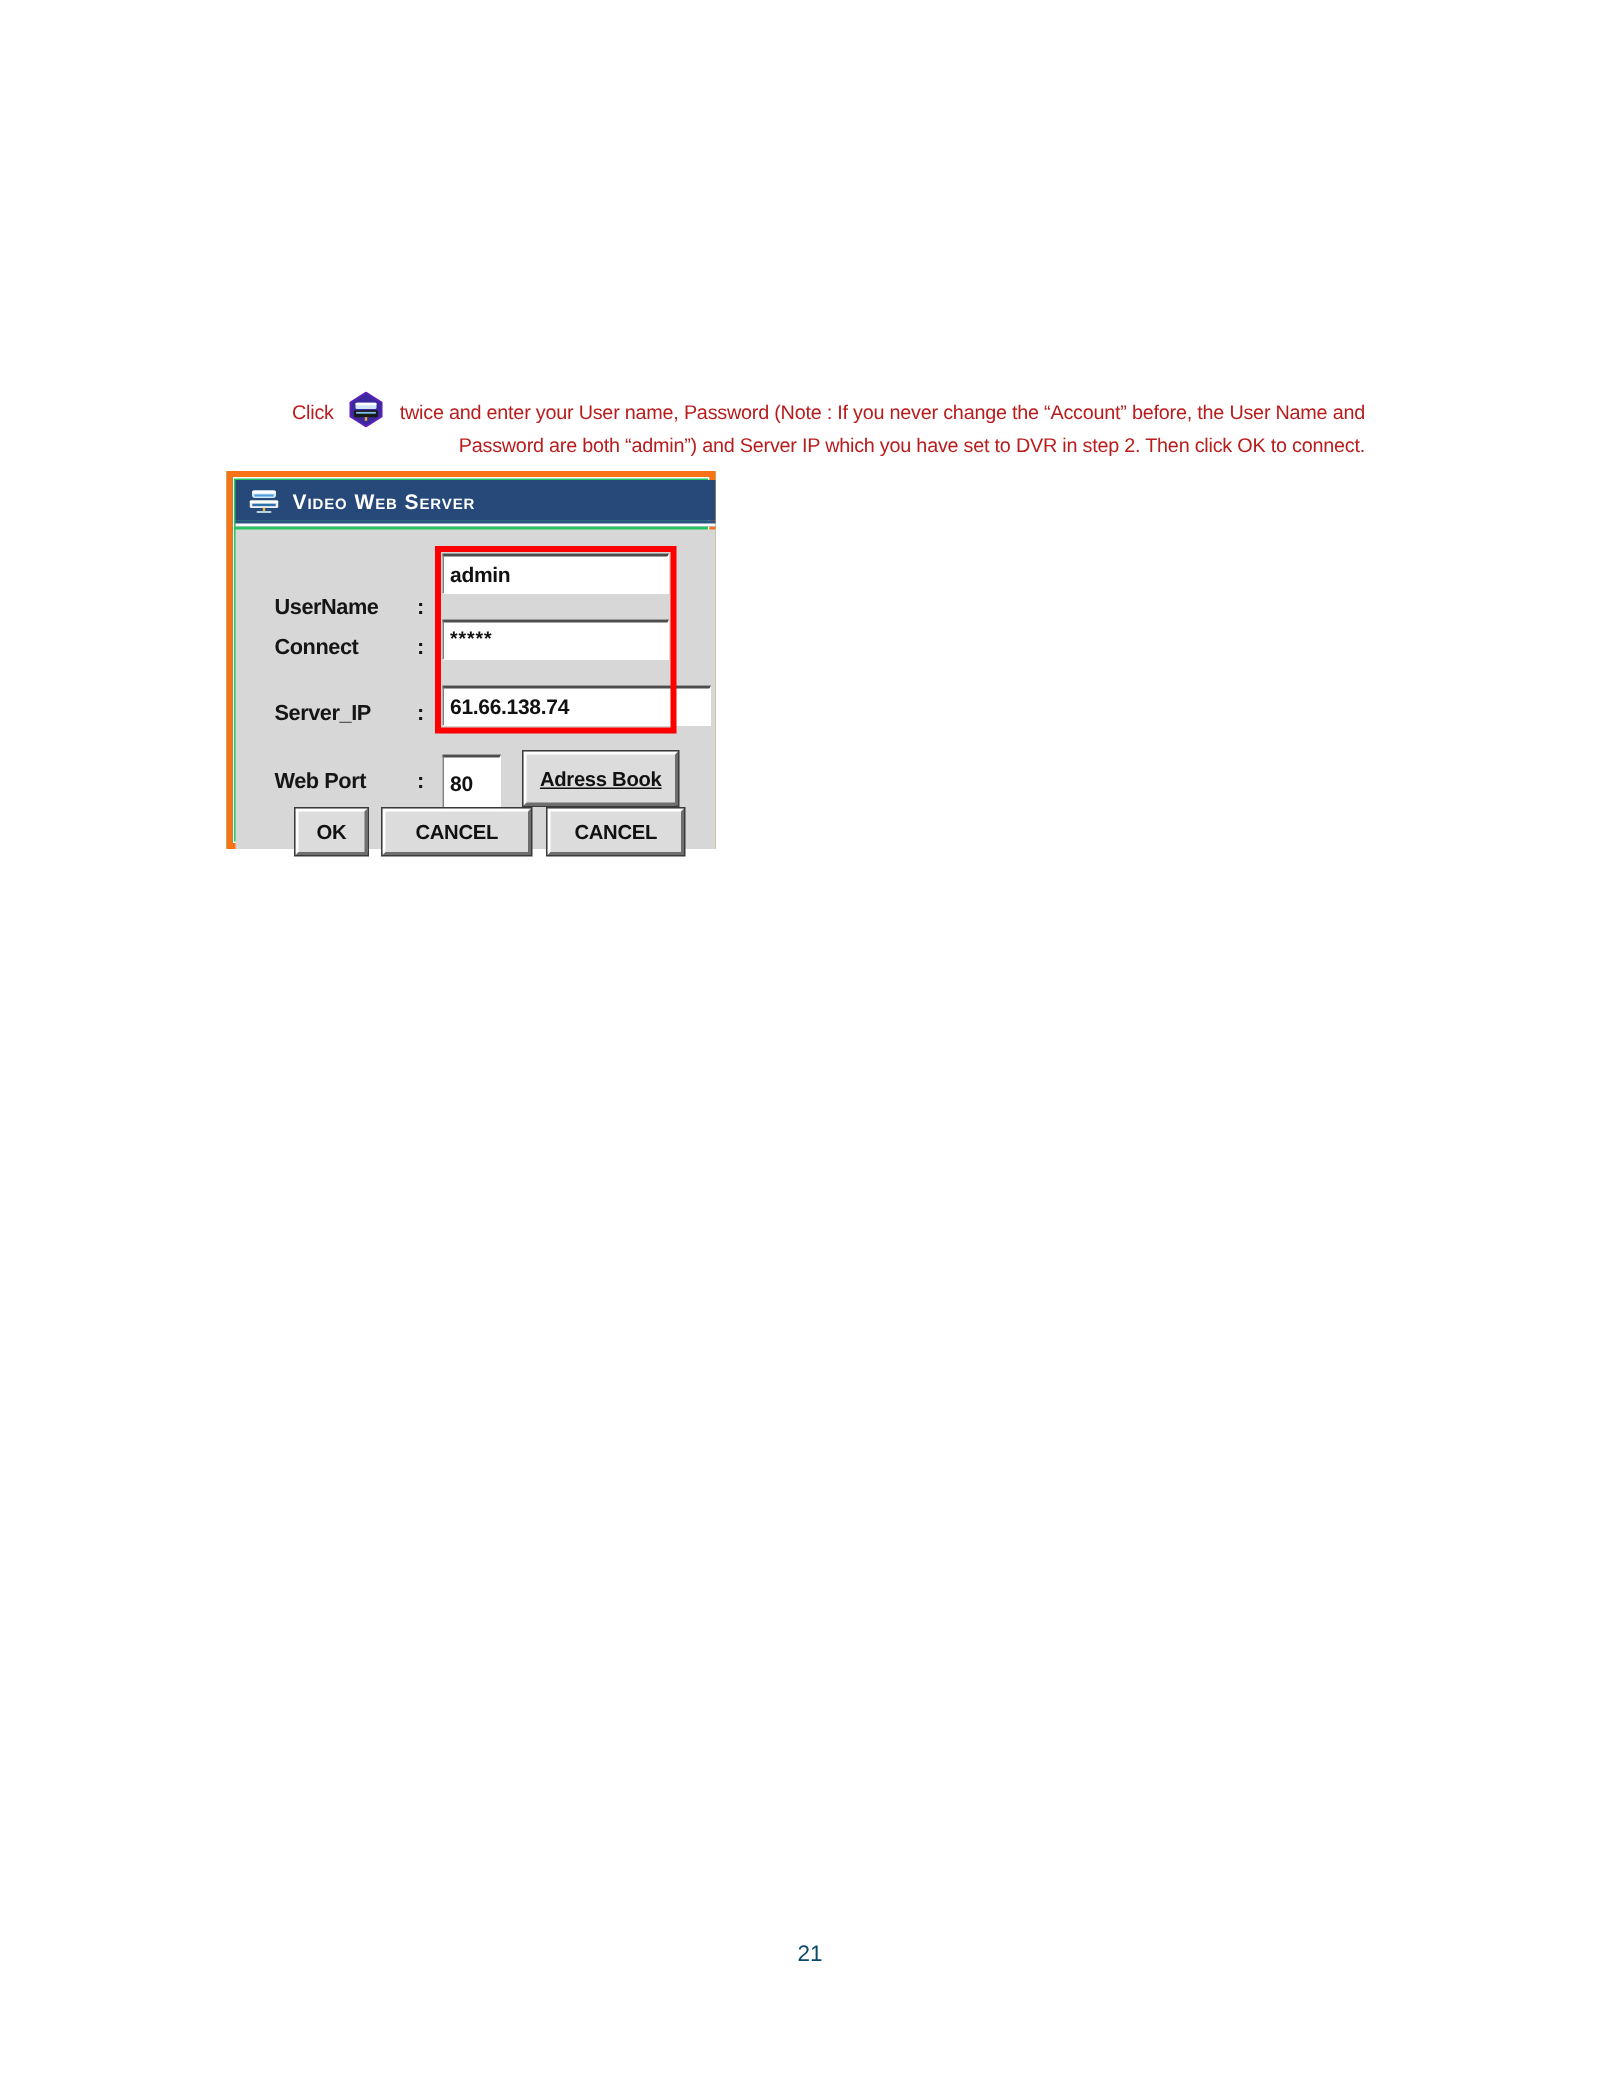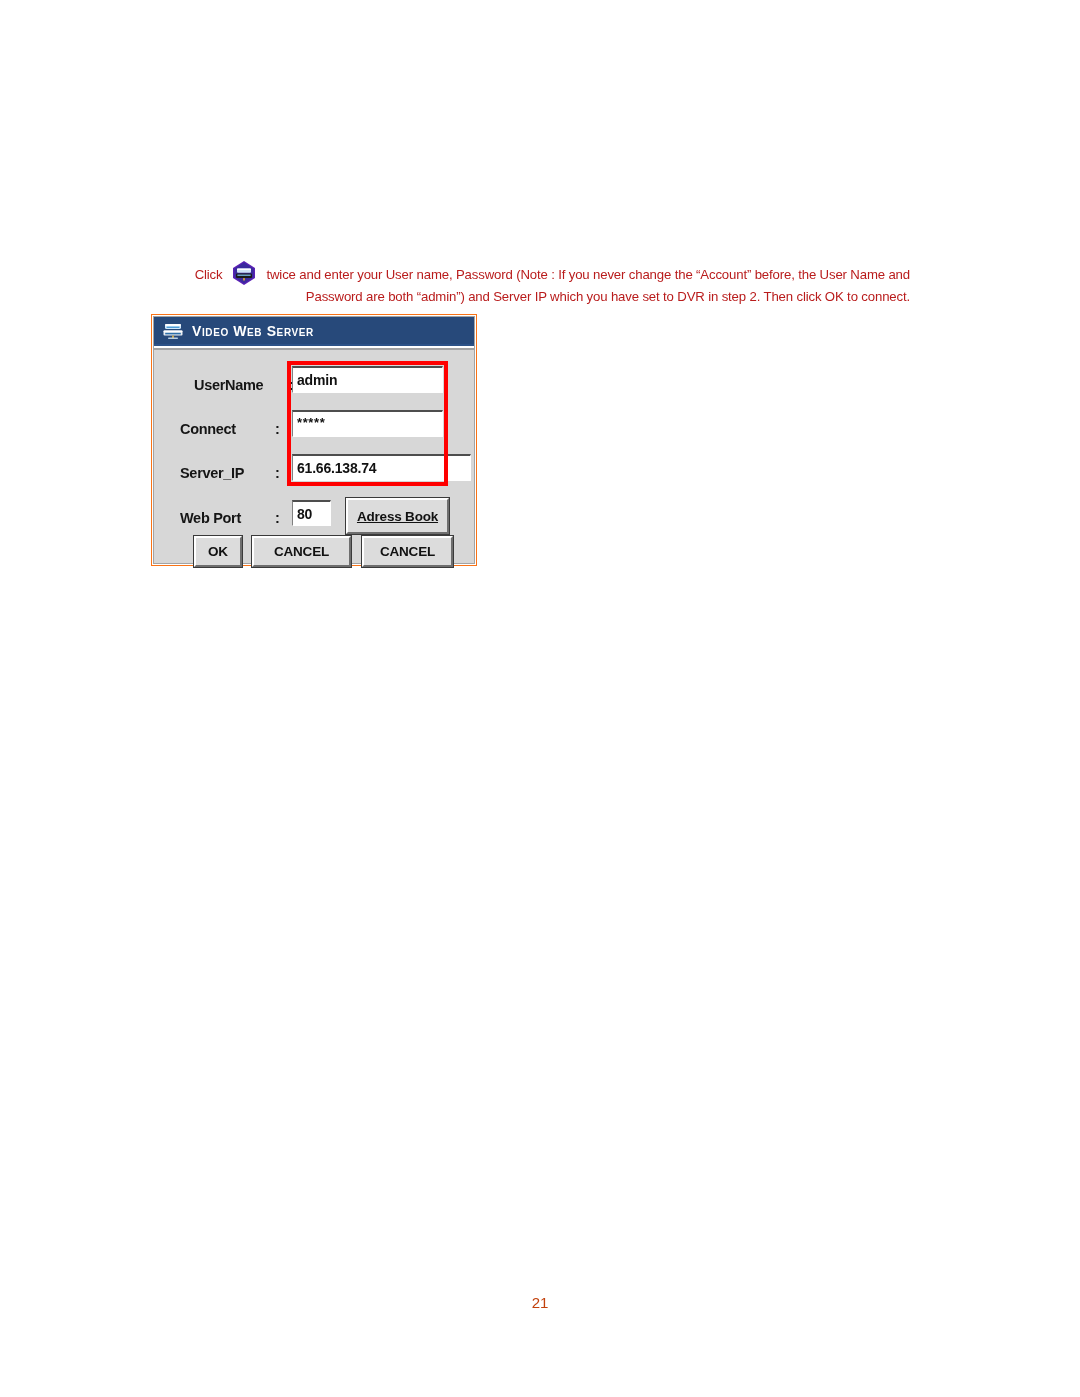--- a/index.html
+++ b/index.html
@@ -75,22 +75,22 @@
     width: 28px; height: 24px;
   }
 
   
   .dialog {
     position: absolute;
     left: 151px;
     top: 314px;
     width: 326px;
     height: 252px;
-    background: #a3a3a3;
-    border: 1px solid #f97316;
+    background: #22c55e;
+    border: 4px solid #f97316;
     box-shadow: 0 0 0 1px #ffffff inset;
     box-sizing: border-box;
   }
 
   .titlebar {
     position: absolute;
     left: 2px;
     top: 2px;
     width: 320px;
     height: 27px;
@@ -153,21 +153,21 @@
   }
   .fcolon {
     font-family: "Liberation Sans", sans-serif;
     font-size: 14.5px;
     font-weight: bold;
     color: #151515;
     position: absolute;
     left: 95px;
   }
 
-  .row-username { left: 26px; top: 22px; margin-left: 14px; }
+  .row-username { left: 26px; top: 39px; }
   .row-password { left: 26px; top: 66px; }
   .row-serverip { left: 26px; top: 110px; }
   .row-webport  { left: 26px; top: 155px; }
 
   
   .tinput {
     position: absolute;
     background: #ffffff;
     border-top: 2px solid #4d4d4d;
     border-left: 1px solid #808080;
@@ -180,21 +180,21 @@
     font-family: "Liberation Sans", sans-serif;
     font-size: 14px;
     font-weight: bold;
     color: #111111;
     letter-spacing: -0.2px;
     overflow: hidden;
   }
   .in-username { left: 138px; top: 16px;  width: 151px; height: 27px; }
   .in-password { left: 138px; top: 60px;  width: 151px; height: 27px; }
   .in-serverip { left: 138px; top: 104px; width: 179px; height: 27px; }
-  .in-webport  { left: 138px; top: 150px; width: 39px;  height: 26px; }
+  .in-webport  { left: 138px; top: 150px; width: 39px;  height: 36px; }
 
   .pw-mask {
     font-family: "Liberation Sans", sans-serif;
     font-size: 13px;
     letter-spacing: 0.6px;
     font-weight: bold;
     position: relative;
     top: -2px;
   }
 
@@ -238,21 +238,21 @@
 
   
   .pagenum {
     position: absolute;
     left: 0;
     top: 1294px;
     width: 1080px;
     text-align: center;
     font-family: "Liberation Sans", sans-serif;
     font-size: 15px;
-    color: #c2410c;
+    color: #0c4a6e;
   }
 </style>
 </head>
 <body>
 
 <div class="page">
 
 
   <p class="para">
     <span>Click</span><span class="inline-icon"><svg class="badge" viewBox="0 0 28 24" xmlns="http://www.w3.org/2000/svg">

